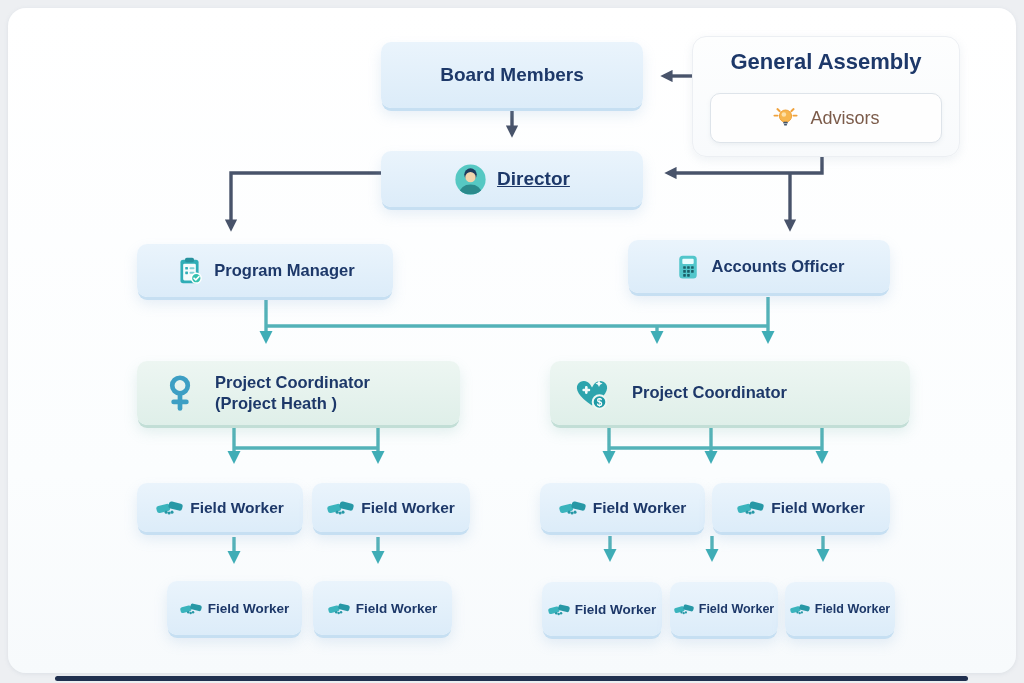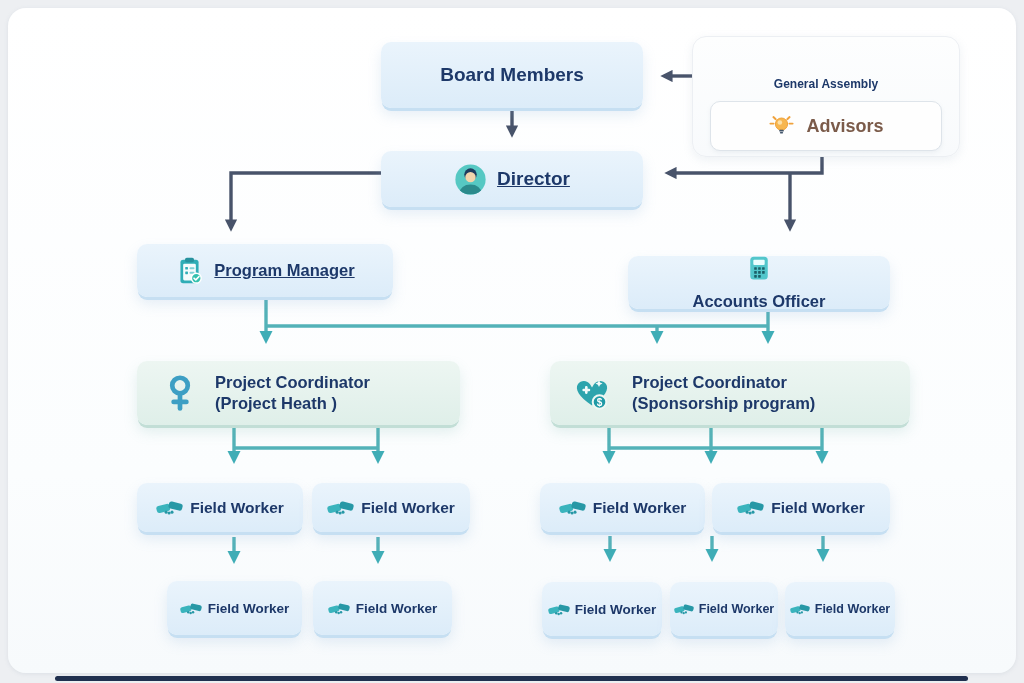--- a/index.html
+++ b/index.html
@@ -33,28 +33,28 @@
   .two-line{display:flex;flex-direction:column;align-items:flex-start;line-height:1.28;}
 
   .ga-card{
     position:absolute;left:692px;top:36px;width:266px;height:119px;
     background:linear-gradient(180deg,#fdfefe,#f8fafc);
     border:1px solid #eceff3;border-radius:14px;
     box-shadow:0 3px 10px rgba(140,160,185,.14);
   }
   .ga-title{
     position:absolute;left:0;top:12px;width:100%;text-align:center;
-    color:#1d3869;font-weight:bold;font-size:12px;margin-top:28px;
+    color:#1d3869;font-weight:bold;font-size:22px;
   }
   .advisors-box{
     position:absolute;left:17px;top:56px;width:230px;height:48px;
     background:#fefefe;border:1px solid #dee4ea;border-radius:10px;
     box-shadow:0 2px 4px rgba(150,165,185,.12);
     display:flex;align-items:center;justify-content:center;gap:11px;
-    color:#7b5b4a;font-weight:bold;font-size:18px;margin-top:8px;
+    color:#7b5b4a;font-weight:normal;font-size:18px;
   }
 
   .f19{font-size:19px;} .f17{font-size:16.5px;} .f16{font-size:15.5px;} .f13{font-size:13.5px;}
 
   .bottom-bar{
     position:absolute;left:55px;top:676px;width:913px;height:5px;
     background:#20304f;border-radius:3px;
   }
   .icon{display:block;flex:0 0 auto;}
 </style>
@@ -139,36 +139,36 @@
       <circle cx="18" cy="18" r="16.5" fill="#56c8c3"></circle>
       <g clip-path="url(#avc)">
         <circle cx="18" cy="12.6" r="6.8" fill="#1d3b5e"></circle>
         <circle cx="18" cy="15.4" r="5.7" fill="#f2d4ac"></circle>
         <path d="M5,34 q2.5,-10.5 13,-10.5 q10.5,0 13,10.5 z" fill="#2b8a8c"></path>
       </g>
     </svg>
     <span class="lbl">Director</span>
   </div>
 
-  <div class="node f17" style="left:137px;top:244px;width:256px;height:53px;text-decoration:underline;">
+  <div class="node f17" style="left:137px;top:244px;width:256px;height:53px;">
     <svg class="icon" width="29" height="29" viewBox="0 0 32 32">
       <rect x="6" y="4" width="20" height="26" rx="3" fill="#2fadb6"></rect>
       <rect x="9" y="8.5" width="14" height="18.5" rx="1.5" fill="#f4fbfc"></rect>
       <rect x="11" y="2" width="10" height="5" rx="2" fill="#27929e"></rect>
       <rect x="11.3" y="12" width="3" height="3" rx="0.6" fill="#2fadb6"></rect>
       <rect x="16" y="12.5" width="5.5" height="2" rx="1" fill="#7fd0d6"></rect>
       <rect x="11.3" y="17" width="3" height="3" rx="0.6" fill="#2fadb6"></rect>
       <rect x="16" y="17.5" width="5.5" height="2" rx="1" fill="#7fd0d6"></rect>
       <circle cx="23.5" cy="24.5" r="5.4" fill="#35c1af" stroke="#ffffff" stroke-width="1.6"></circle>
       <path d="M21,24.5 l1.9,1.9 l3.6,-3.8" stroke="#ffffff" stroke-width="1.8" fill="none" stroke-linecap="round" stroke-linejoin="round"></path>
     </svg>
     <span class="lbl">Program Manager</span>
   </div>
 
-  <div class="node f17" style="left:628px;top:256px;width:262px;height:53px;flex-direction:column;">
+  <div class="node f17" style="left:628px;top:240px;width:262px;height:53px;">
     <svg class="icon" width="28" height="28" viewBox="0 0 32 32">
       <rect x="6" y="3" width="20" height="26" rx="4" fill="#52c6cb"></rect>
       <rect x="9.5" y="6.5" width="13" height="6" rx="1.2" fill="#eafdfe"></rect>
       <g fill="#1b5f68">
         <rect x="10.5" y="15" width="3" height="3" rx="0.6"></rect>
           <rect x="15" y="15" width="3" height="3" rx="0.6"></rect>
           <rect x="19.5" y="15" width="3" height="3" rx="0.6"></rect>
         <rect x="10.5" y="19.5" width="3" height="3" rx="0.6"></rect>
           <rect x="15" y="19.5" width="3" height="3" rx="0.6"></rect>
           <rect x="19.5" y="19.5" width="3" height="3" rx="0.6"></rect>
@@ -197,21 +197,20 @@
       <g fill="#ffffff" opacity="0.95">
         <rect x="13" y="10.6" width="2.6" height="7.8" rx="1.1"></rect>
         <rect x="10.4" y="13.2" width="7.8" height="2.6" rx="1.1"></rect>
         <path d="M27,4.6 l1.1,2.4 2.4,1.1 -2.4,1.1 -1.1,2.4 -1.1,-2.4 -2.4,-1.1 2.4,-1.1 z"></path>
       </g>
       <circle cx="27.5" cy="26.5" r="6.8" fill="#1f9aa6" stroke="#eef7f3" stroke-width="2"></circle>
       <text x="27.5" y="30" text-anchor="middle" font-size="10" font-weight="bold" fill="#ffffff" font-family="Liberation Sans, sans-serif">$</text>
     </svg>
     <span class="two-line">
       <span class="lbl">Project Coordinator</span>
-      <span class="lbl">(Sponsorship program)</span>
     </span>
   </div>
 
   <div class="node f16" style="left:137px;top:483px;width:166px;height:49px;gap:7px;">
     <svg class="icon" width="27" height="21" viewBox="0 0 32 24">
       <rect x="0.5" y="9" width="16" height="8.5" rx="3" transform="rotate(-14 8 13)" fill="#3ab4bd"></rect>
       <rect x="15" y="6" width="16.5" height="8.5" rx="3" transform="rotate(14 23 10)" fill="#2798a6"></rect>
       <circle cx="12" cy="17.5" r="1.8" fill="#2798a6"></circle>
         <circle cx="15.5" cy="18.6" r="1.8" fill="#2798a6"></circle>
         <circle cx="19" cy="17.5" r="1.8" fill="#2798a6"></circle>

